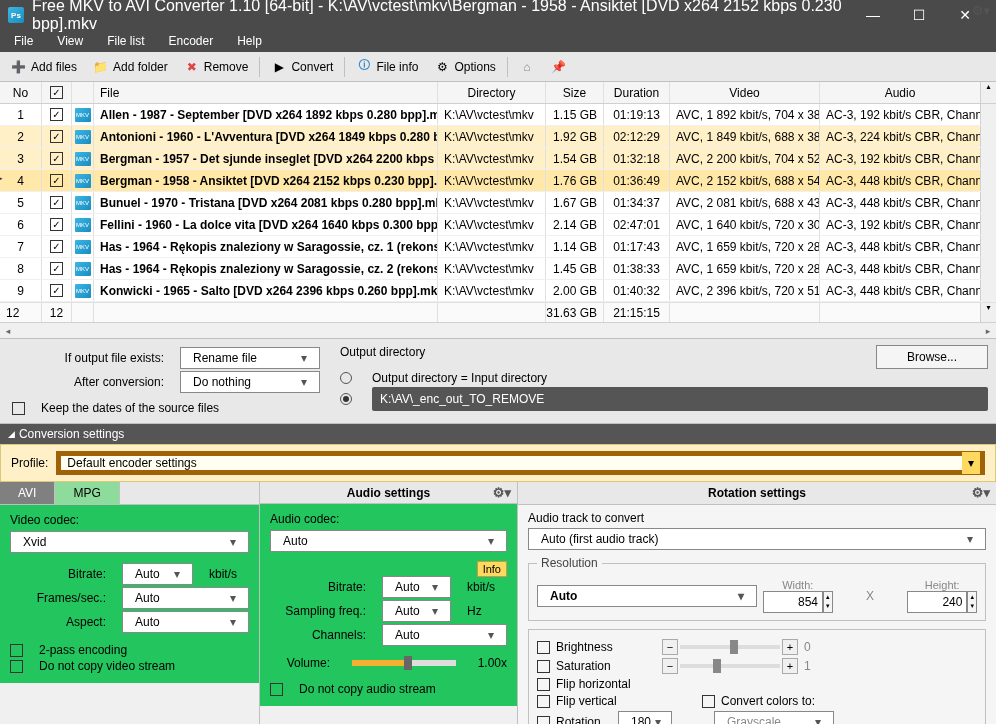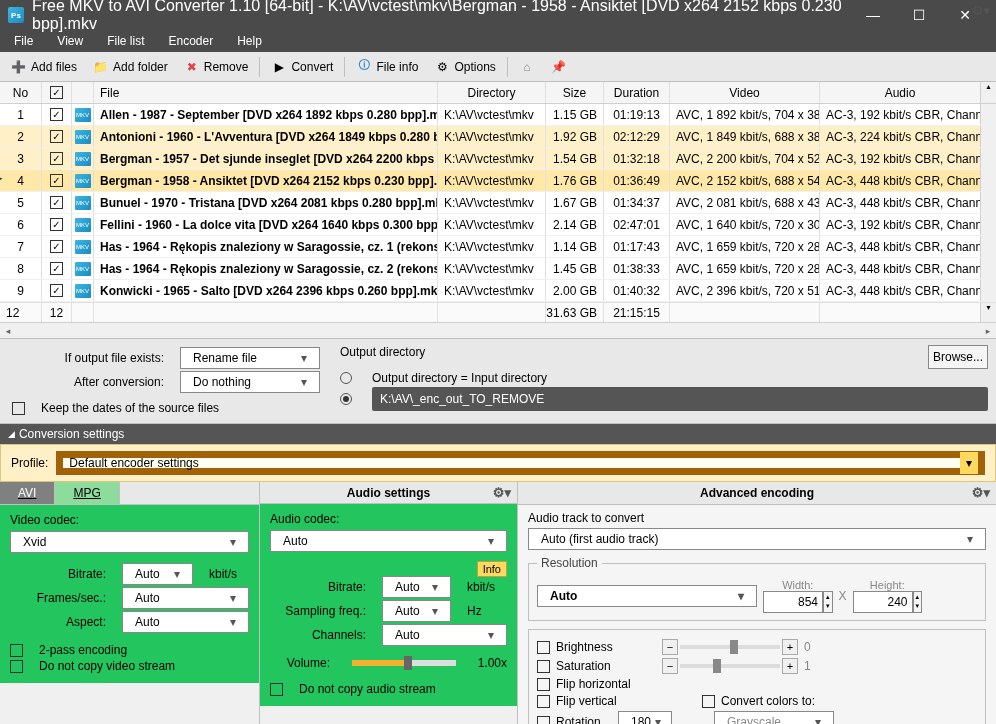--- a/index.html
+++ b/index.html
@@ -45,35 +45,35 @@
 .mid { display: flex; background: #e8e8e8; padding: 6px 8px; gap: 12px; border-bottom: 1px solid #c0c0c0; }
 .mid-left { width: 320px; }
 .mid-right { flex: 1; }
 .form-row { display: flex; align-items: center; margin: 2px 0; gap: 16px; }
 .form-row label { width: 156px; text-align: right; }
 .select { border: 1px solid #888; background: #fff; padding: 2px 12px; height: 22px; display: flex; align-items: center; justify-content: space-between; }
 .select::after { content: "▾"; color: #555; margin-left: 4px; }
 .radio { width: 12px; height: 12px; border: 1px solid #555; border-radius: 50%; display: inline-flex; align-items: center; justify-content: center; margin-right: 4px; }
 .radio.on::after { content: ""; width: 6px; height: 6px; background: #333; border-radius: 50%; }
 .outdir-box { background: #555; color: #fff; padding: 12px 8px; border-radius: 2px; flex: 1; height: 22px; display: flex; align-items: center; }
-.browse-btn { border: 1px solid #888; background: #f5f5f5; padding: 4px 4px; height: 24px; }
+.browse-btn { border: 1px solid #888; background: #f5f5f5; padding: 4px 30px; height: 24px; }
 
 .conv-hdr { background: #555; color: #fff; padding: 3px 8px; display: flex; align-items: center; gap: 4px; }
 .conv-tri { font-size: 9px; }
 .profile-bar { background: #fff0c8; border: 1px solid #d8c878; padding: 6px 10px; display: flex; align-items: center; gap: 8px; }
-.profile-sel { flex: 1; border: 7px solid #a16207; background: #fffef0; height: 24px; display: flex; align-items: center; padding: 0 6px; justify-content: space-between; }
+.profile-sel { flex: 1; border: 5px solid #a16207; background: #fffef0; height: 24px; display: flex; align-items: center; padding: 0 6px; justify-content: space-between; }
 .profile-sel::after { content: "▾"; background: #ffd860; padding: 4px 6px; margin-right: -6px; }
 
 .panels { display: flex; }
 .panel-l { width: 260px; border-right: 1px solid #c0c0c0; }
 .panel-m { width: 258px; border-right: 1px solid #c0c0c0; }
 .panel-r { flex: 1; }
 .panel-hdr { background: #e8e8e8; padding: 4px 8px; font-weight: bold; border-bottom: 1px solid #c0c0c0; display: flex; align-items: center; justify-content: center; position: relative; height: 22px; }
 .gear { position: absolute; right: 6px; top: 3px; font-size: 13px; color: #555; }
-.sub-tabs { display: flex; background: #e8e8e8; border-bottom: 1px solid #c0c0c0; align-items: center; text-decoration: underline; }
+.sub-tabs { display: flex; background: #e8e8e8; border-bottom: 1px solid #c0c0c0; align-items: center; }
 .sub-tab { padding: 4px 18px; border-right: 1px solid #c0c0c0; }
 .sub-tab.active-avi { background: #808080; color: #fff; }
 .sub-tab.mpg { background: #8edc9c; }
 .panel-body { padding: 8px 10px; background: #22c55e; }
 .panel-body .form-row label { width: 96px; }
 .panel-body .select, .panel-body input[type=text] { flex: 1; }
 .unit { width: 40px; }
 .info-badge { background: #ffd860; padding: 1px 5px; font-size: 11px; border: 1px solid #c0a040; }
 .vol-slider { height: 6px; background: linear-gradient(to right,#f5b030 0%,#f5b030 50%,#ddd 50%,#ddd 100%); flex: 1; position: relative; margin: 0 6px; }
 .vol-thumb { position: absolute; left: 50%; top: -4px; width: 8px; height: 14px; background: #666; }
@@ -458,33 +458,33 @@
           <span>1.00x</span>
         </div>
       <div class="form-row" style="margin-top:12px">
           <span class="chk"></span>
           <span>Do not copy audio stream</span>
         </div>
     </div>
   </div>
 
   <div class="panel-r">
-    <div class="adv-title" style="position:relative"><span>Advanced encoding</span><span class="gear">⚙▾</span></div>
+    <div class="adv-title" style="position:relative"><span>Rotation settings</span><span class="gear">⚙▾</span></div>
     <div class="adv-body">
       <div>Audio track to convert</div>
       <div class="select" style="margin:3px 0 6px">
           <span>Auto (first audio track)</span>
         </div>
       <fieldset>
         <legend>Resolution</legend>
         <div class="adv-row">
           <div class="select" style="width:220px;font-weight:bold">
               <span>Auto</span>
             </div>
-          <div style="flex:1;display:flex;gap:6px;align-items:center;justify-content:flex-start">
+          <div style="flex:1;display:flex;gap:6px;align-items:center;justify-content:space-between">
             <div style="text-align:center">
                 <div style="color:#888;font-size:11px">Width:</div>
                 <div style="display:flex">
                   <div class="num-input">854</div>
                   <div class="spin">
                     <span>▴</span>
                     <span>▾</span>
                   </div>
                 </div>
               </div>

